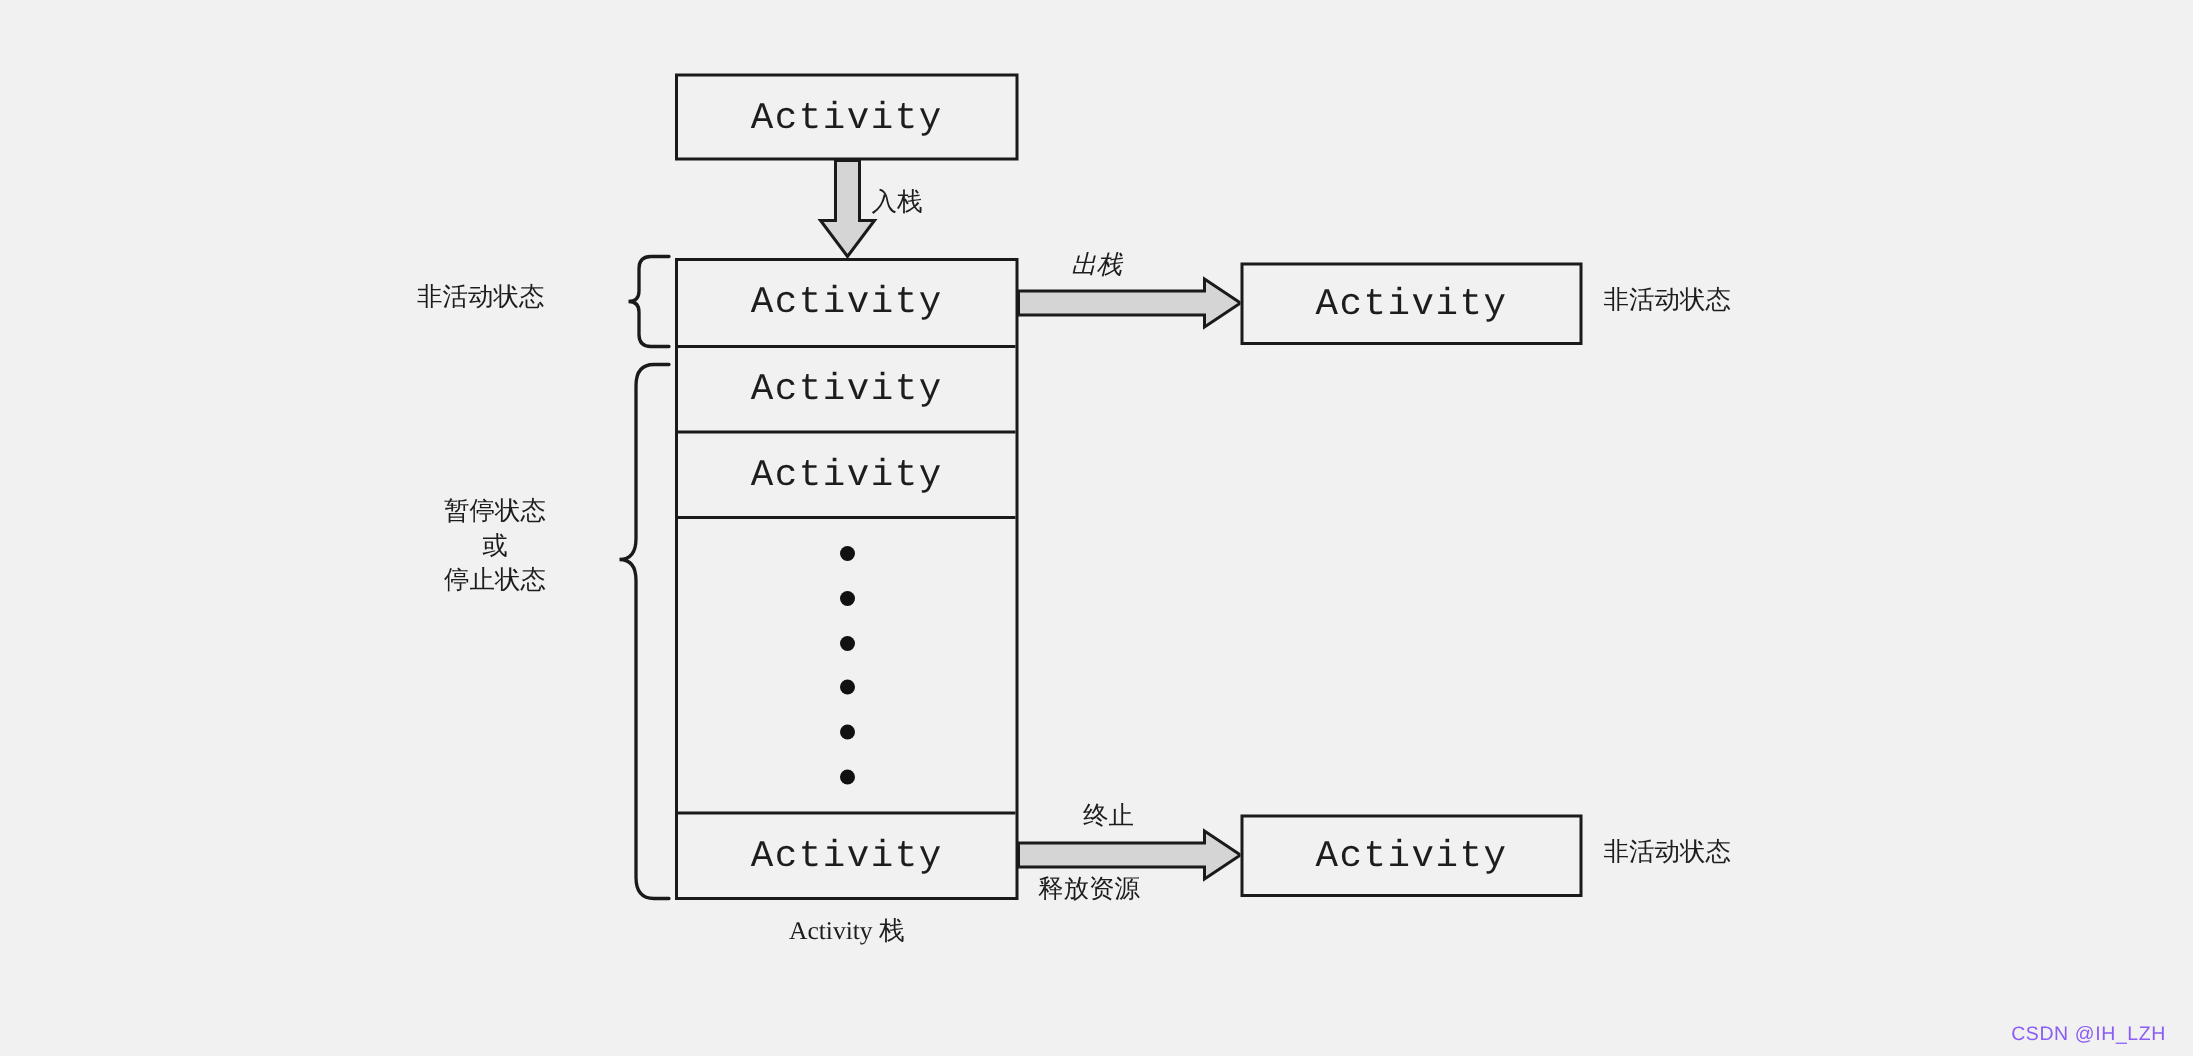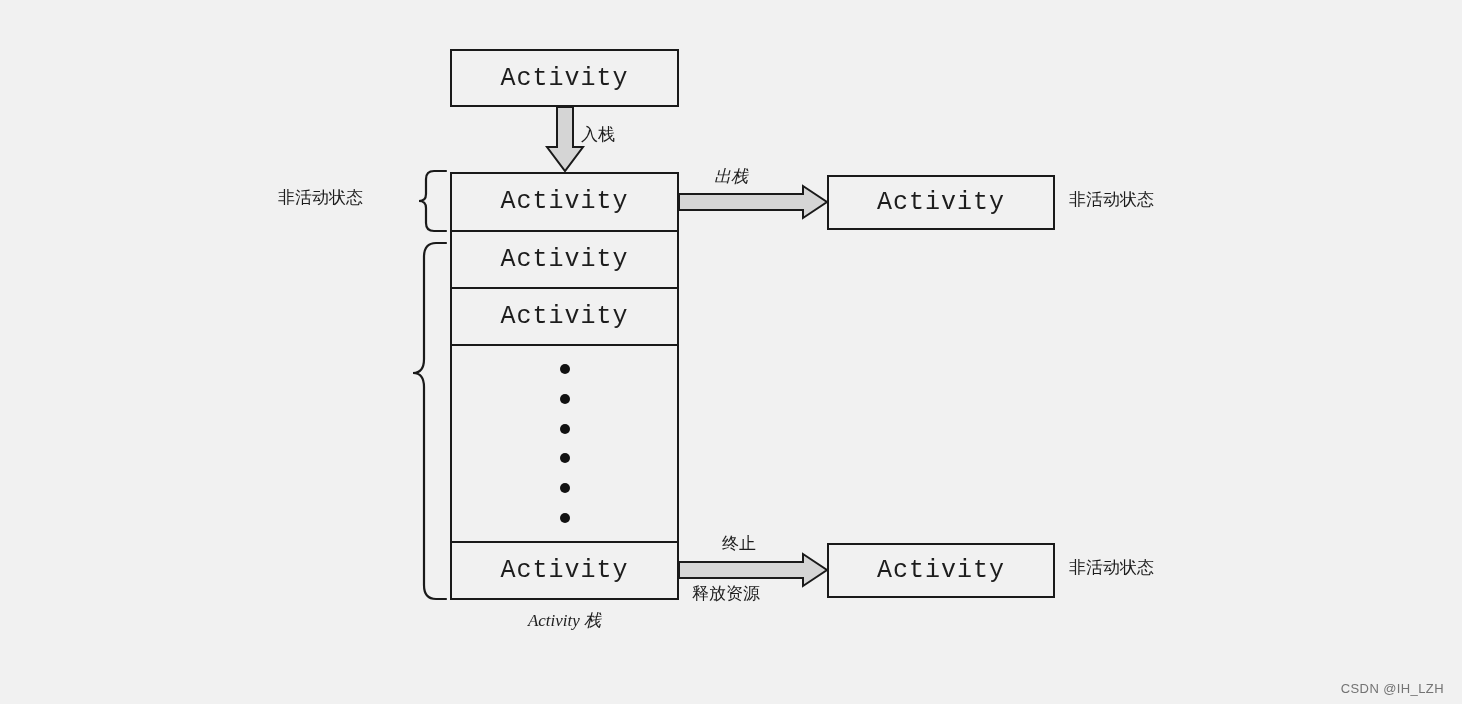--- a/index.html
+++ b/index.html
@@ -88,21 +88,21 @@
   .arrow-svg {
     position: absolute;
     overflow: visible;
   }
   .watermark {
     position: absolute;
     right: 18px;
     bottom: 8px;
     font-family: "Liberation Sans", sans-serif;
     font-size: 13px;
-    color: #737373;
+    color: #8b5cf6;
     letter-spacing: 0.4px;
   }
   .brace {
     position: absolute;
     overflow: visible;
   }
   .brace path {
     fill: none;
     stroke: #1a1a1a;
     stroke-width: 2.2;
@@ -139,30 +139,35 @@
       <span class="dot"></span>
       <span class="dot"></span>
       <span class="dot"></span>
       <span class="dot"></span>
     </div>
     <div class="cell div-top" style="top:367px; height:57px;">
       <span>Activity</span>
     </div>
   </div>
 
-  <div class="cn-label center" style="left:450px; top:610px; width:229px;font-style:italic;">Activity 栈</div>
+  <div class="cn-label center" style="left:450px; top:610px; width:229px;">Activity 栈</div>
 
   <svg class="brace" style="left:418px; top:170px;" width="30" height="62" viewBox="0 0 30 62">
     <path d="M28,1 L16,1 Q8,1 8,9 L8,24 Q8,31 1,31 Q8,31 8,38 L8,53 Q8,61 16,61 L28,61"></path>
   </svg>
   <div class="cn-label" style="left:278px; top:187px;">非活动状态</div>
 
   <svg class="brace" style="left:412px; top:241px;" width="36" height="360" viewBox="0 0 36 360">
     <path d="M34,2 L24,2 Q12,2 12,16 L12,118 Q12,132 1,132 Q12,132 12,146 L12,344 Q12,358 24,358 L34,358"></path>
   </svg>
+  <div class="cn-label center" style="left:260px; top:330px; width:140px;">
+    <div>暂停状态</div>
+    <div>或</div>
+    <div>停止状态</div>
+  </div>
 
   <svg class="arrow-svg" style="left:679px; top:186px;" width="148" height="32" viewBox="0 0 148 32">
     <polygon points="0,8 124,8 124,0 148,16 124,32 124,24 0,24" fill="#d5d5d5" stroke="#1a1a1a" stroke-width="2" stroke-linejoin="miter"></polygon>
   </svg>
   <div class="cn-label" style="left:714px; top:166px;font-style:italic;">出栈</div>
 
   <div class="box" style="left:827px; top:175px; width:228px; height:55px;">
     <span>Activity</span>
   </div>
   <div class="cn-label" style="left:1069px; top:189px;">非活动状态</div>

